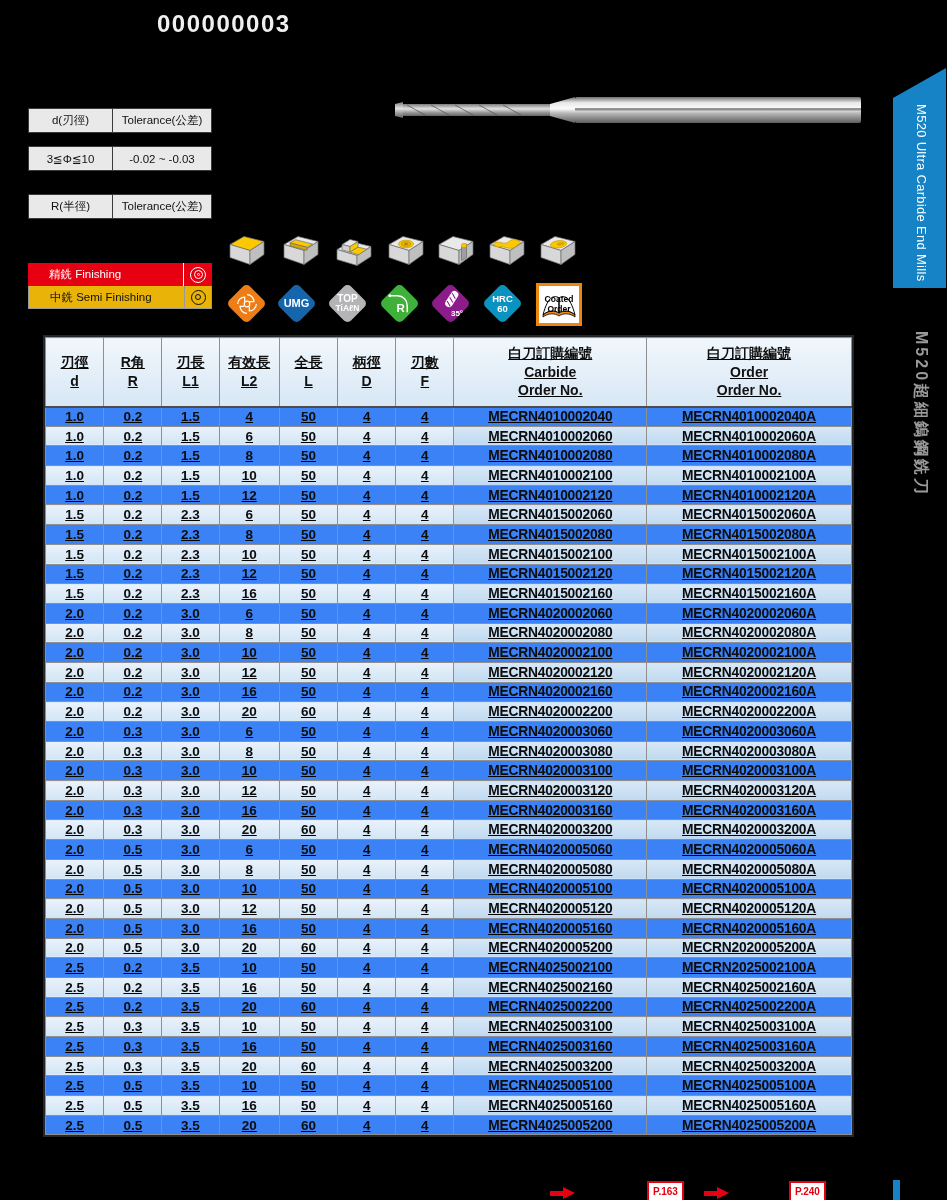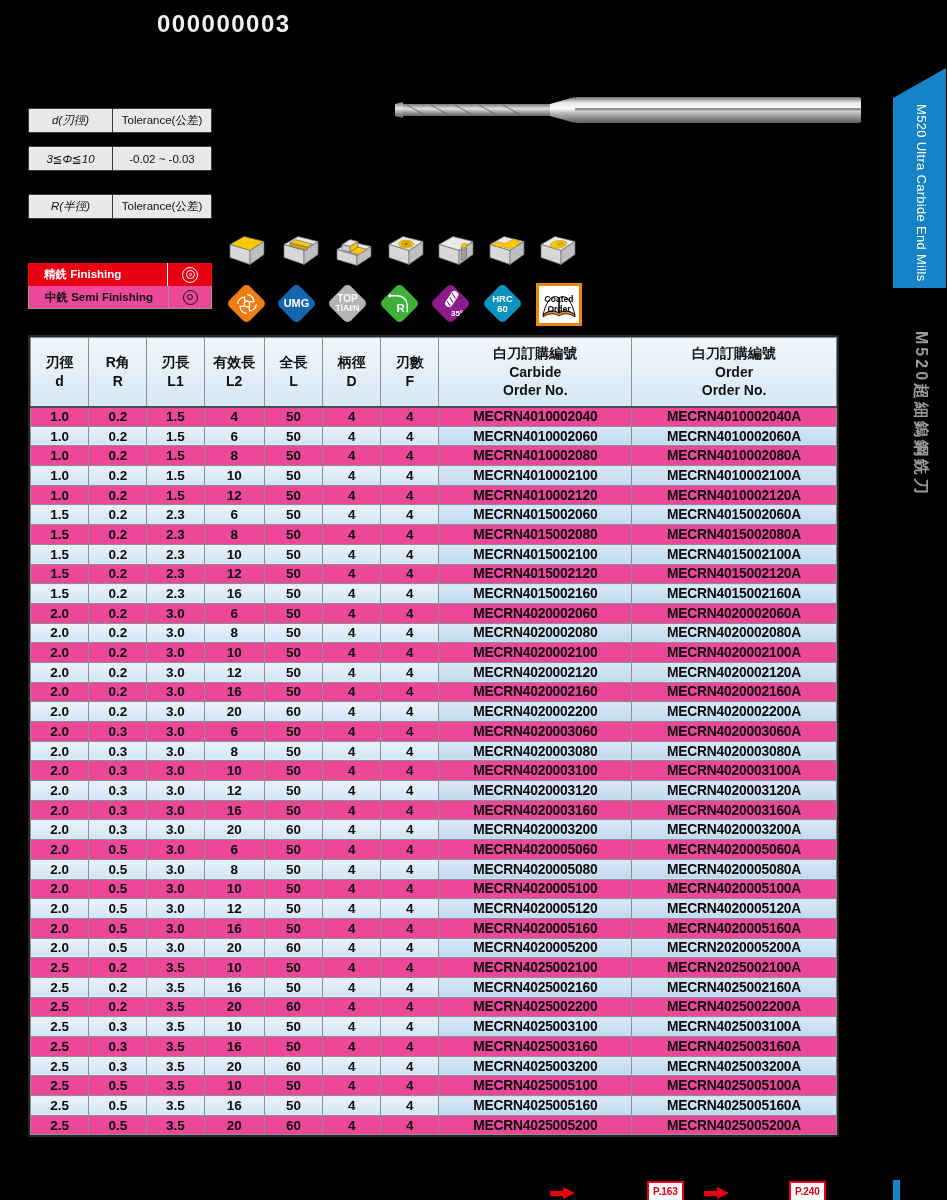--- a/index.html
+++ b/index.html
@@ -13,29 +13,29 @@
 
   
   .logo { left:157px; top:10px; color:#f0f0f0; font-size:24px; font-weight:bold; letter-spacing:1.5px; }
 
   
   .tol { border-collapse:collapse; background:#e9e9e9; }
   .tol td {
     border:1px solid #3a3a3a; height:24px; text-align:center;
     font-size:11.5px; color:#111; padding:0 6px;
   }
-  .tol td.c1 { width:84px;font-style:italic; } .tol td.c2 { width:99px; }
+  .tol td.c1 { width:84px; } .tol td.c2 { width:99px; }
   .tol-d { left:28px; top:108px; } .tol-d2 { left:28px; top:146px; } .tol-r { left:28px; top:194px; }
 
   
   .fin { left:28px; top:263px; width:184px; }
   .fin-row { display:flex; height:23px; align-items:stretch; }
   .fin-row.red { background:#e60012; color:#fff; }
-  .fin-row.wht { background:#ec4899; color:#111; border:1px solid #9a9a9a; border-top:none; }
-  .fin-label { flex:0 0 139px; display:flex; align-items:center; padding-left:16px; font-size:11.5px; font-weight:bold; }
+  .fin-row.wht { background:#eab308; color:#111; border:1px solid #9a9a9a; border-top:none; }
+  .fin-label { flex:0 0 139px; display:flex; align-items:center; padding-left:5px; font-size:11.5px; font-weight:normal;margin-left:16px; }
   .fin-sym { flex:1; display:flex; align-items:center; justify-content:center; }
   .fin-row.red .fin-sym { border-left:1.5px solid #fff; }
   .fin-row.wht .fin-sym { border-left:1px solid #9a9a9a; }
   .ring { border-radius:50%; display:flex; align-items:center; justify-content:center; }
   .r-out { width:16px; height:16px; border:1.5px solid currentColor; }
   .r-mid { width:9px; height:9px; border:1.4px solid currentColor; }
   .r-in  { width:3px; height:3px; border:1.1px solid currentColor; }
   .r-out2 { width:15px; height:15px; border:1.7px solid currentColor; }
   .r-in2  { width:6px; height:6px; border:1.6px solid currentColor; }
 
@@ -45,21 +45,21 @@
   .dia { position:absolute; width:29px; height:29px; transform:rotate(45deg); border-radius:5px; }
   .din { position:absolute; inset:0; transform:rotate(-45deg); display:flex; flex-direction:column;
          align-items:center; justify-content:center; color:#fff; font-weight:bold; line-height:1.05; text-align:center; }
   .mtab { left:536px; top:283px; width:46px; height:43px; background:#fff; border:3px solid #ef8511;
           display:flex; align-items:center; justify-content:center; }
   .mtab-inner { position:relative; width:100%; height:100%; }
   .mtab-txt { position:absolute; inset:0; display:flex; flex-direction:column; align-items:center; justify-content:center;
               font-size:8.5px; font-weight:bold; color:#000; line-height:1.1; }
 
   
-  .spec-wrap { left:28px; top:335px; width:811px; border:2px solid #262626; background:#ec4899; }
+  .spec-wrap { left:43px; top:335px; width:811px; border:2px solid #262626; background:#3b82f6;text-decoration:underline; }
   table.spec { border-collapse:collapse; width:100%; table-layout:fixed; }
   table.spec th, table.spec td { border:1px solid #8f8f8f; text-align:center; vertical-align:middle; padding:0; }
   table.spec thead th {
     height:69px; background:linear-gradient(180deg,#f1f7fc 0%,#d7e7f5 100%);
     font-size:14px; font-weight:bold; color:#111; line-height:1.32; border-bottom:2px solid #4c4c4c;
   }
   table.spec tbody td { height:19.7px; font-size:13.5px; font-weight:600; color:#0c0c0c; }
   table.spec tbody td.ord { font-size:13.8px; font-weight:700; letter-spacing:-0.2px; }
   table.spec tbody tr.alt td { background:linear-gradient(180deg,#eaf2fb 0%,#d2e5f5 100%); }
   table.spec tbody tr.alt td.ord { background:linear-gradient(180deg,#d8e8f6 0%,#c0d9f0 100%); }

